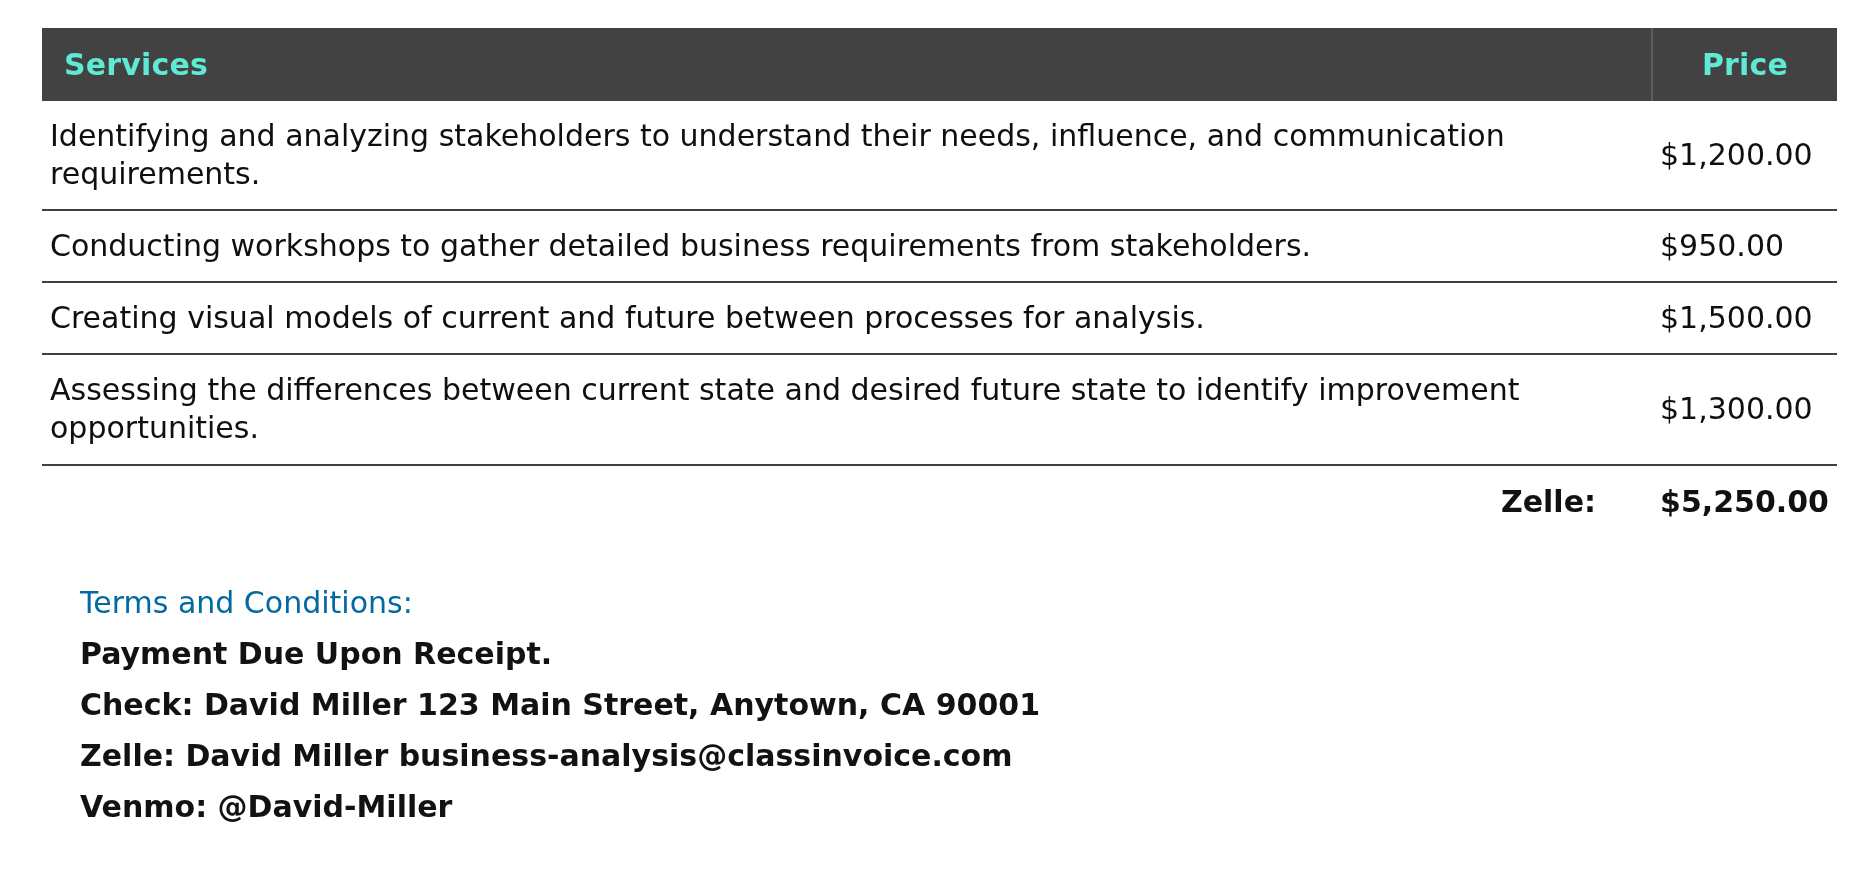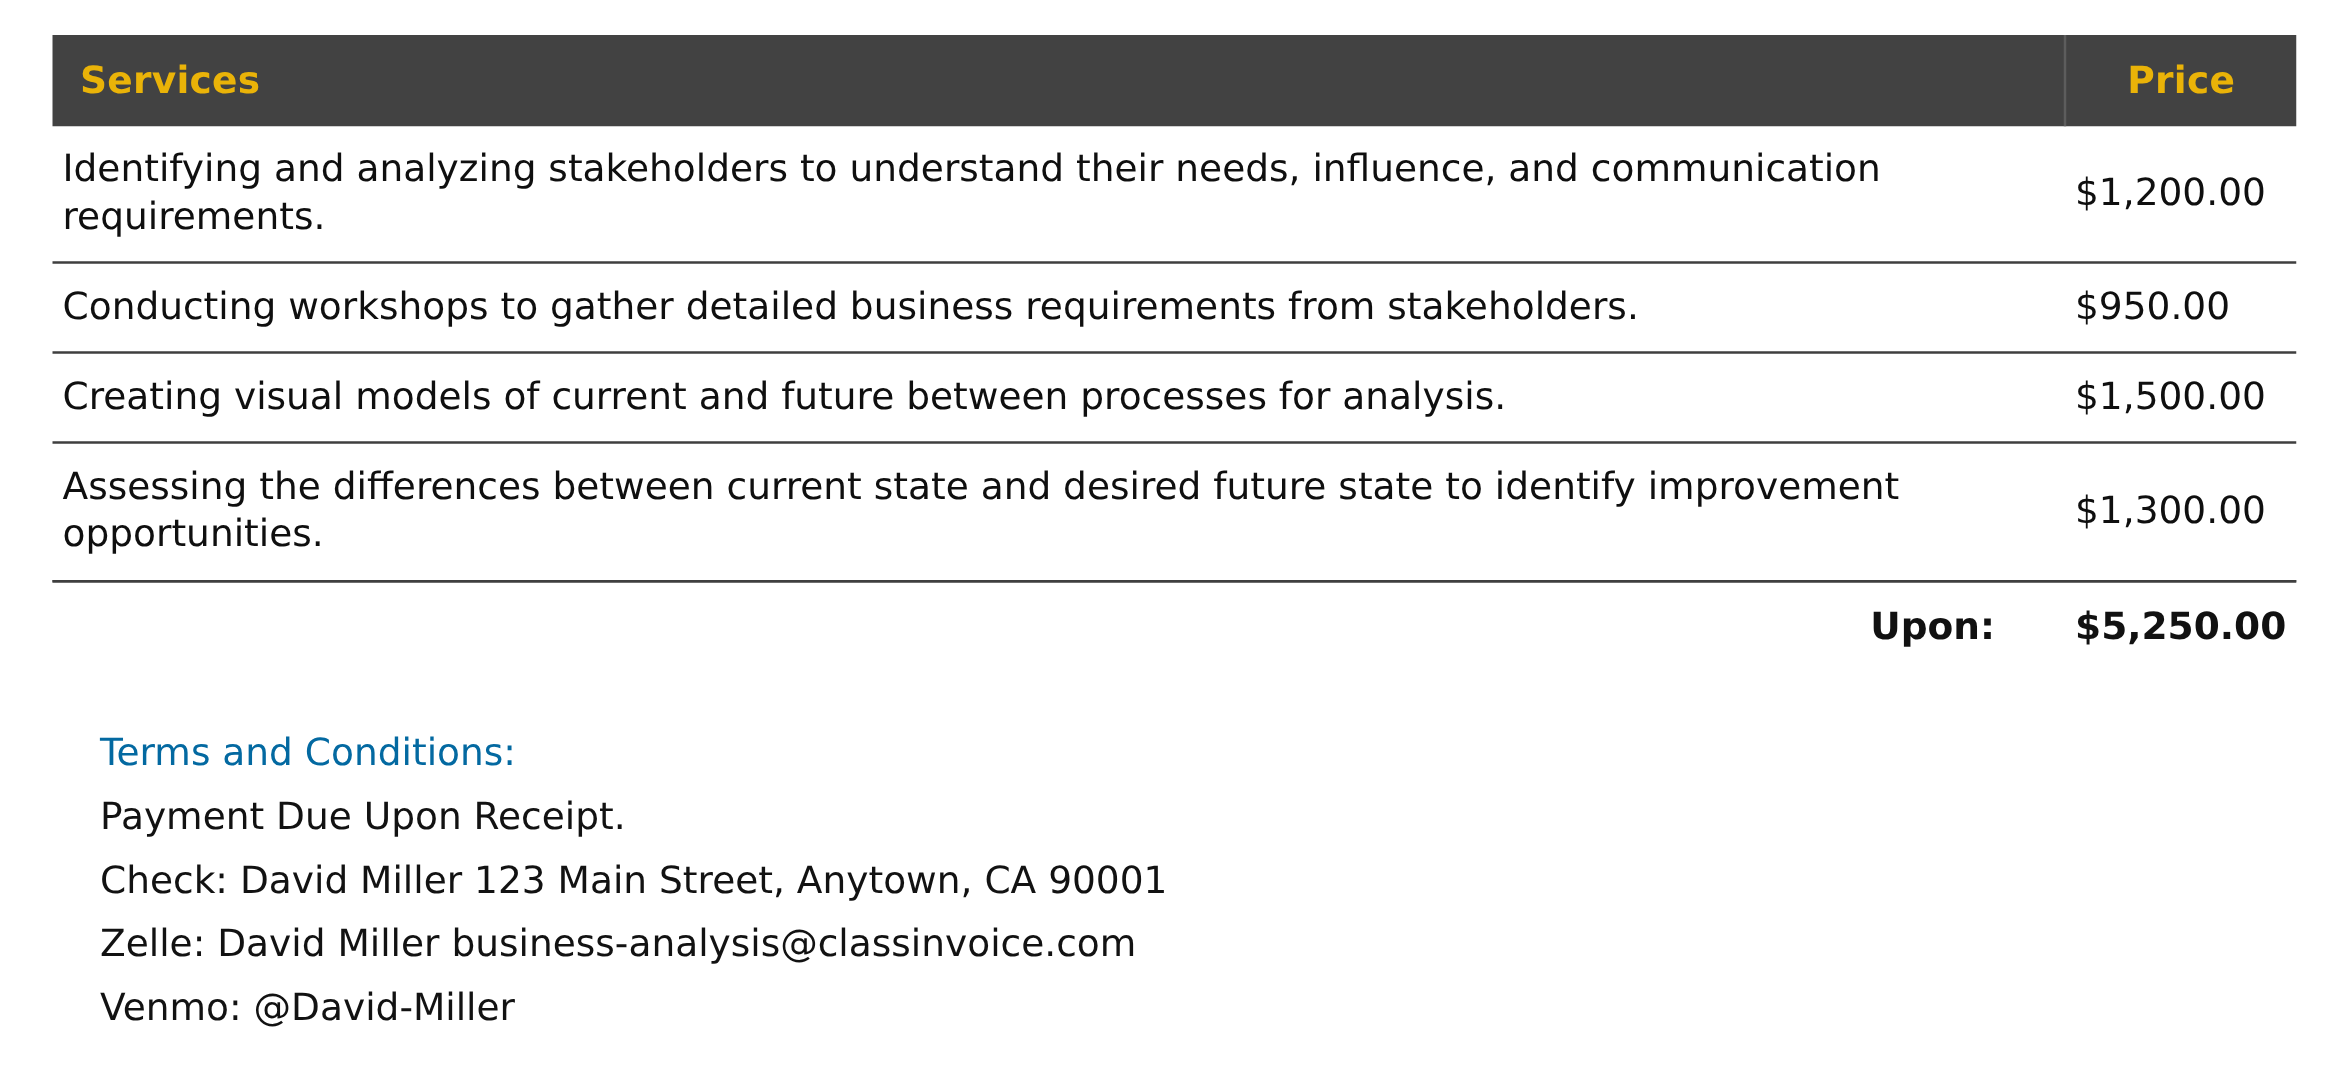--- a/index.html
+++ b/index.html
@@ -27,21 +27,21 @@
     width: 1795px;
     border-collapse: collapse;
     table-layout: fixed;
     margin-left: 2px;
   }
   table.invoice-table col.c-service { width: 1610px; }
   table.invoice-table col.c-price   { width: 185px; }
 
   thead th {
     background: #424242;
-    color: #eab308;
+    color: #5eead4;
     font-size: 30px;
     font-weight: bold;
     padding: 19px 22px;
     text-align: left;
     letter-spacing: 0.2px;
   }
   thead th.price-head {
     text-align: center;
     border-left: 2px solid #5d5d5d;
   }
@@ -86,20 +86,21 @@
     font-size: 30px;
     color: #0369a1;
     margin-bottom: 14px;
   }
   .terms-line {
     font-size: 30px;
     color: #121212;
     margin-bottom: 12px;
     line-height: 1.3;
     white-space: nowrap;
+    font-weight: bold;
   }
 </style>
 </head>
 <body>
 
 <div class="page">
 
   <table class="invoice-table">
     <colgroup>
       <col class="c-service">
@@ -124,21 +125,21 @@
         <td class="service-cell">Creating visual models of current and future between processes for analysis.</td>
         <td class="price-cell">$1,500.00</td>
       </tr>
       <tr>
         <td class="service-cell">Assessing the differences between current state and desired future state to identify improvement opportunities.</td>
         <td class="price-cell">$1,300.00</td>
       </tr>
     </tbody>
     <tfoot>
       <tr>
-        <td class="total-label">Upon:</td>
+        <td class="total-label">Zelle:</td>
         <td class="total-value">$5,250.00</td>
       </tr>
     </tfoot>
   </table>
 
   <div class="terms">
     <div class="terms-title">Terms and Conditions:</div>
     <div class="terms-line">Payment Due Upon Receipt.</div>
     <div class="terms-line">Check: David Miller 123 Main Street, Anytown, CA 90001</div>
     <div class="terms-line">Zelle: David Miller business-analysis@classinvoice.com</div>

